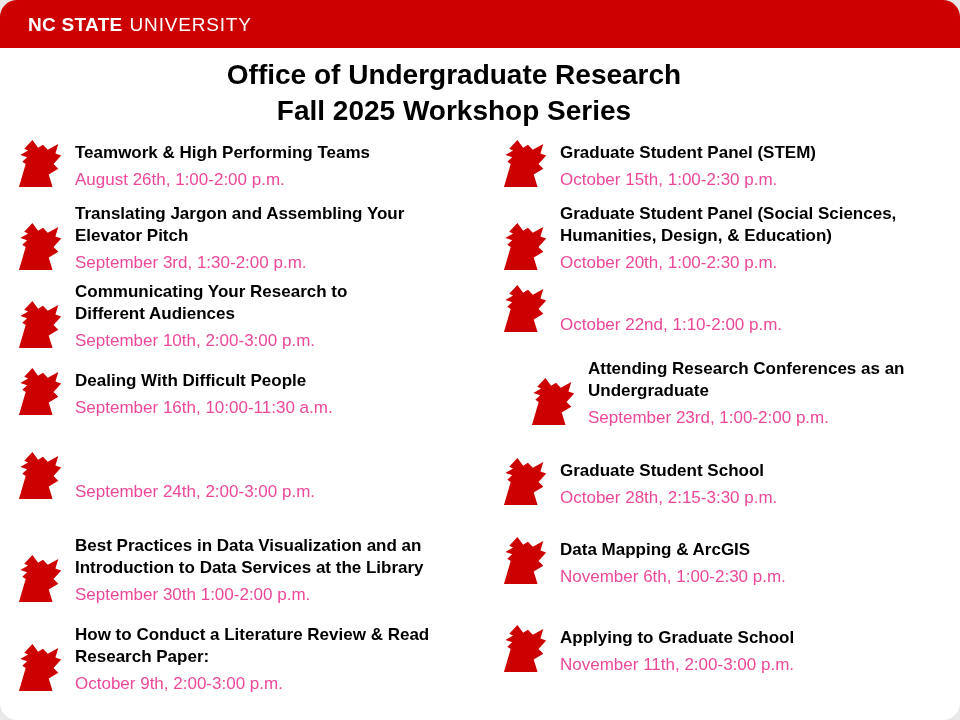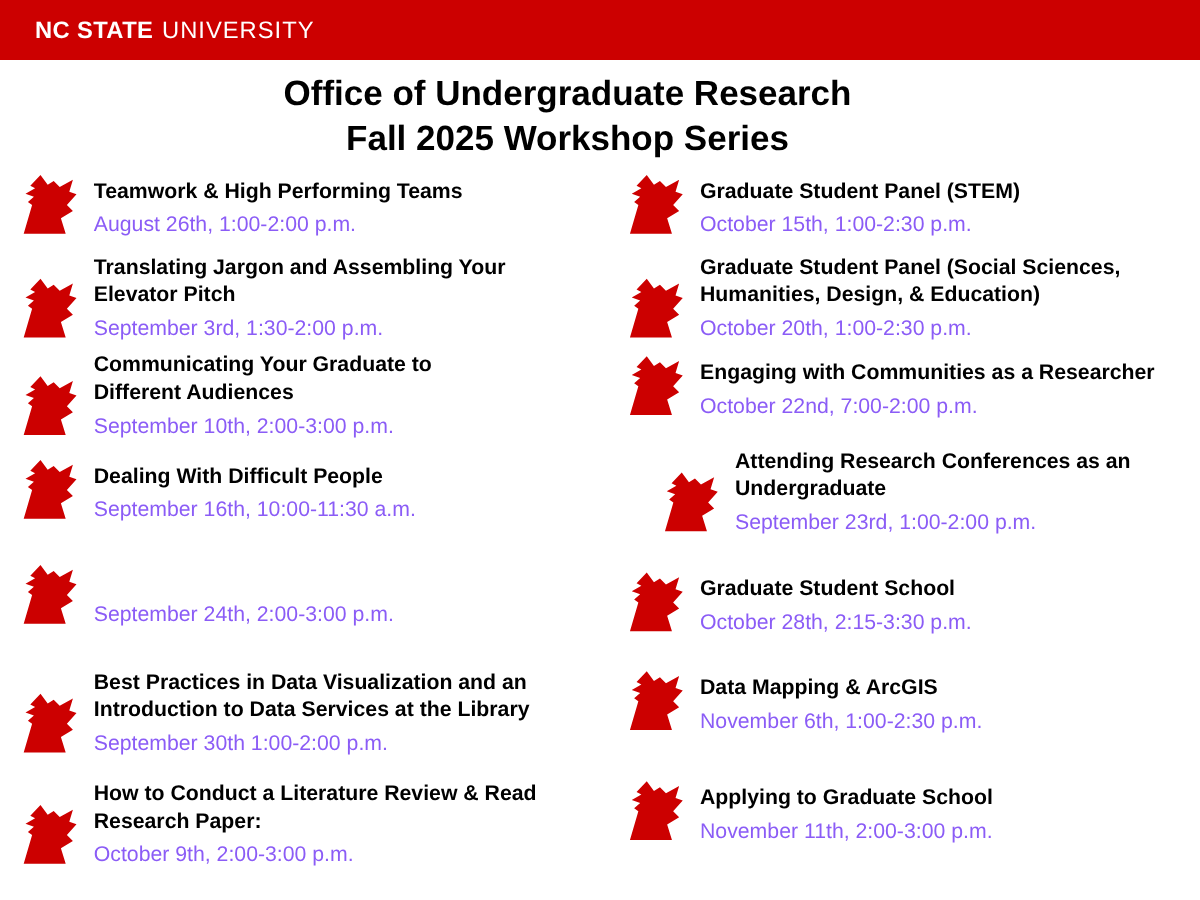--- a/index.html
+++ b/index.html
@@ -1,18 +1,18 @@
 <!DOCTYPE html>
 <html style="--red: #CC0000;"><head>
 <meta charset="utf-8">
 <style>
   html,body{margin:0;padding:0;background:#e8e8e8;}
   .page{
     position:relative;width:960px;height:720px;background:#fff;
-    font-family:"Liberation Sans",sans-serif;overflow:hidden;margin:0 auto;
+    font-family:"Liberation Sans",sans-serif;overflow:hidden;margin:0 auto;border-radius:17px;
   }
   .header{
     position:absolute;top:0;left:0;width:960px;height:48px;
     background:var(--red,#CC0000);display:flex;align-items:center;
     padding-left:28px;box-sizing:border-box;
   }
   .brand{color:#fff;font-size:19px;line-height:19px;white-space:nowrap;}
   .brand .bold{font-weight:bold;letter-spacing:0.3px;}
   .brand .reg{font-weight:normal;letter-spacing:0.8px;margin-left:7px;}
   .main-title{
@@ -25,21 +25,21 @@
     width:48px;height:52px;flex:0 0 48px;margin-right:9px;
     color:var(--red,#CC0000);
   }
   .item .txt{padding-top:1px;}
   .l-col .txt{width:412px;}
   .r-col .txt{width:400px;}
   .wtitle{
     font-weight:bold;font-size:17px;line-height:22px;color:#000;
     white-space:pre-line;
   }
-  .wdate{font-size:17px;line-height:22px;color:#8b5cf6;margin-top:5px;}
+  .wdate{font-size:17px;line-height:22px;color:#ec4899;margin-top:5px;}
 
   
   .l1{left:18px;top:139px}
   .l2{left:18px;top:202px}
   .l3{left:18px;top:280px}
   .l4{left:18px;top:367px}
   .l5{left:18px;top:451px}
   .l6{left:18px;top:534px}
   .l7{left:18px;top:623px}
   .r1{left:503px;top:139px}
@@ -94,21 +94,21 @@
       <div class="wtitle">Translating Jargon and Assembling Your
 Elevator Pitch</div>
       <div class="wdate">September 3rd, 1:30-2:00 p.m.</div>
     </div>
   </div>
   <div class="item l-col l3">
     <svg class="icon">
         <use href="#wolf"></use>
       </svg>
     <div class="txt">
-      <div class="wtitle">Communicating Your Graduate to
+      <div class="wtitle">Communicating Your Research to
 Different Audiences</div>
       <div class="wdate">September 10th, 2:00-3:00 p.m.</div>
     </div>
   </div>
   <div class="item l-col l4">
     <svg class="icon">
         <use href="#wolf"></use>
       </svg>
     <div class="txt">
       <div class="wtitle">Dealing With Difficult People</div>
@@ -161,22 +161,21 @@
       <div class="wtitle">Graduate Student Panel (Social Sciences,
 Humanities, Design, &amp; Education)</div>
       <div class="wdate">October 20th, 1:00-2:30 p.m.</div>
     </div>
   </div>
   <div class="item r-col r3">
     <svg class="icon">
         <use href="#wolf"></use>
       </svg>
     <div class="txt">
-      <div class="wtitle">Engaging with Communities as a Researcher</div>
-      <div class="wdate">October 22nd, 7:00-2:00 p.m.</div>
+      <div class="wdate">October 22nd, 1:10-2:00 p.m.</div>
     </div>
   </div>
   <div class="item r-col r4">
     <svg class="icon">
         <use href="#wolf"></use>
       </svg>
     <div class="txt">
       <div class="wtitle">Attending Research Conferences as an
 Undergraduate</div>
       <div class="wdate">September 23rd, 1:00-2:00 p.m.</div>

